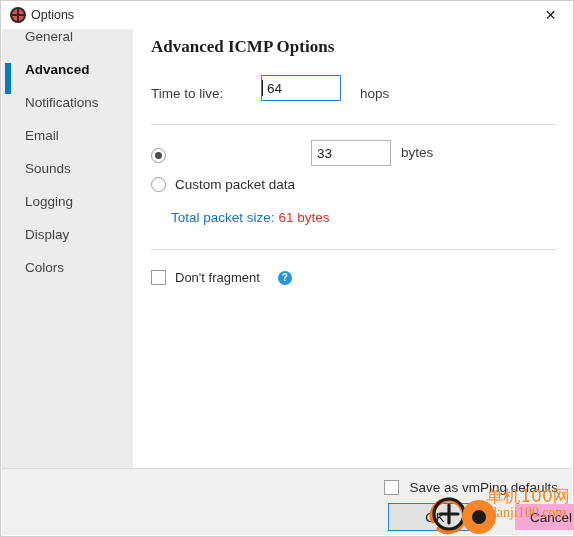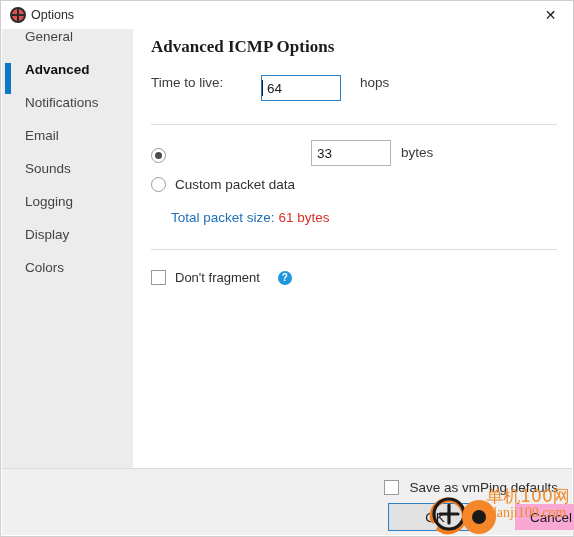--- a/index.html
+++ b/index.html
@@ -126,21 +126,21 @@
     font-size: 17px;
     font-weight: bold;
     color: #1c1c1c;
     font-family: Liberation Serif, serif;
   }
 
   .row-ttl {
     position: absolute;
     left: 18px; top: 46px;
     display: flex;
-    align-items: flex-start;
+    align-items: flex-end;
   }
   .label {
     font-size: 13.5px;
     color: #3b3b3b;
   }
   .lbl-ttl { width: 110px; }
   .txt-input {
     width: 80px;
     height: 26px;
     box-sizing: border-box;

